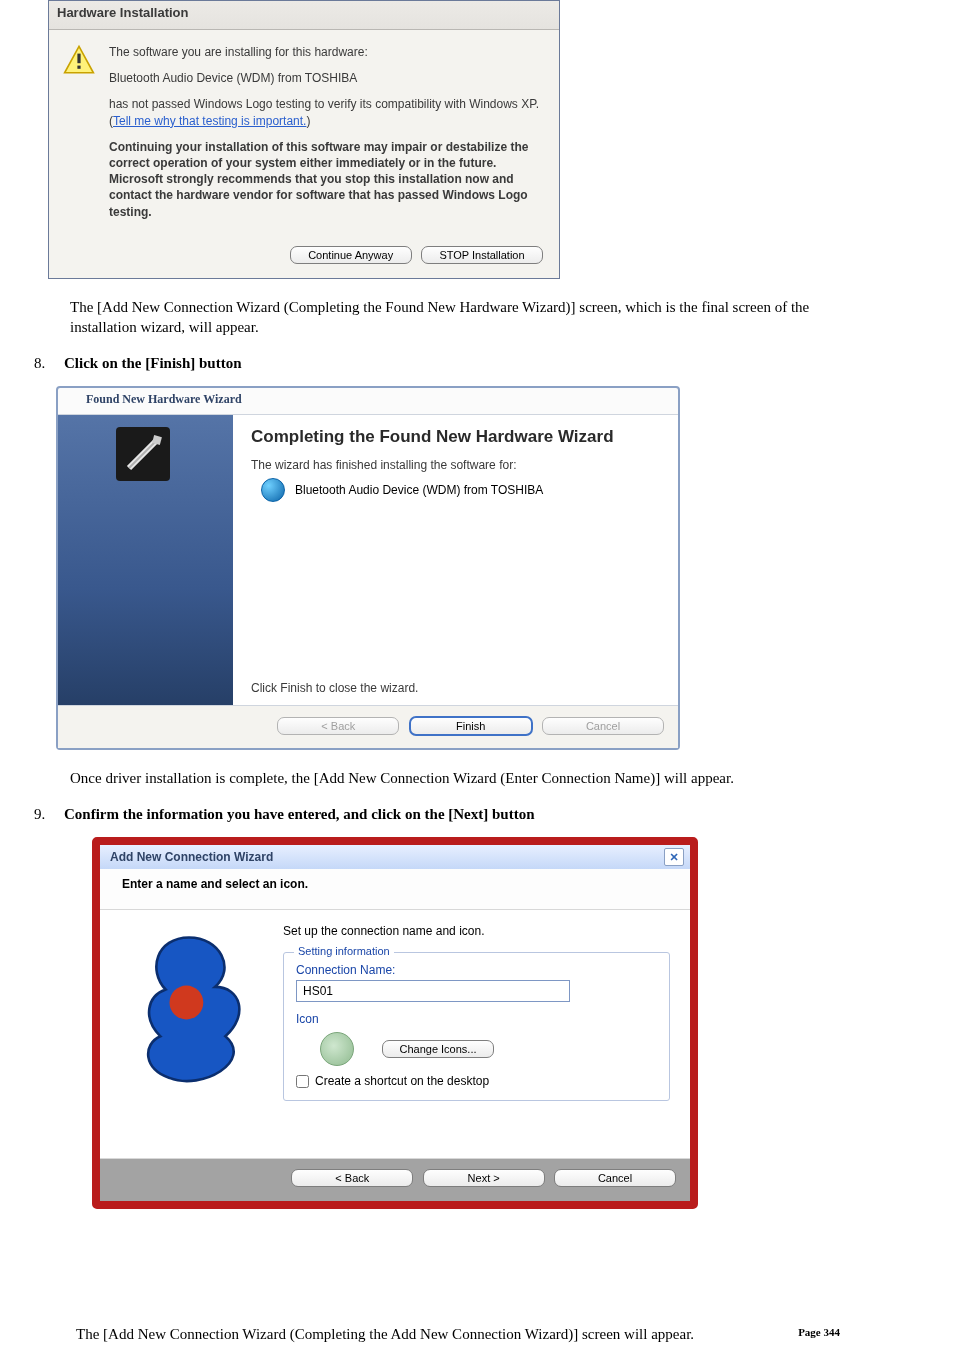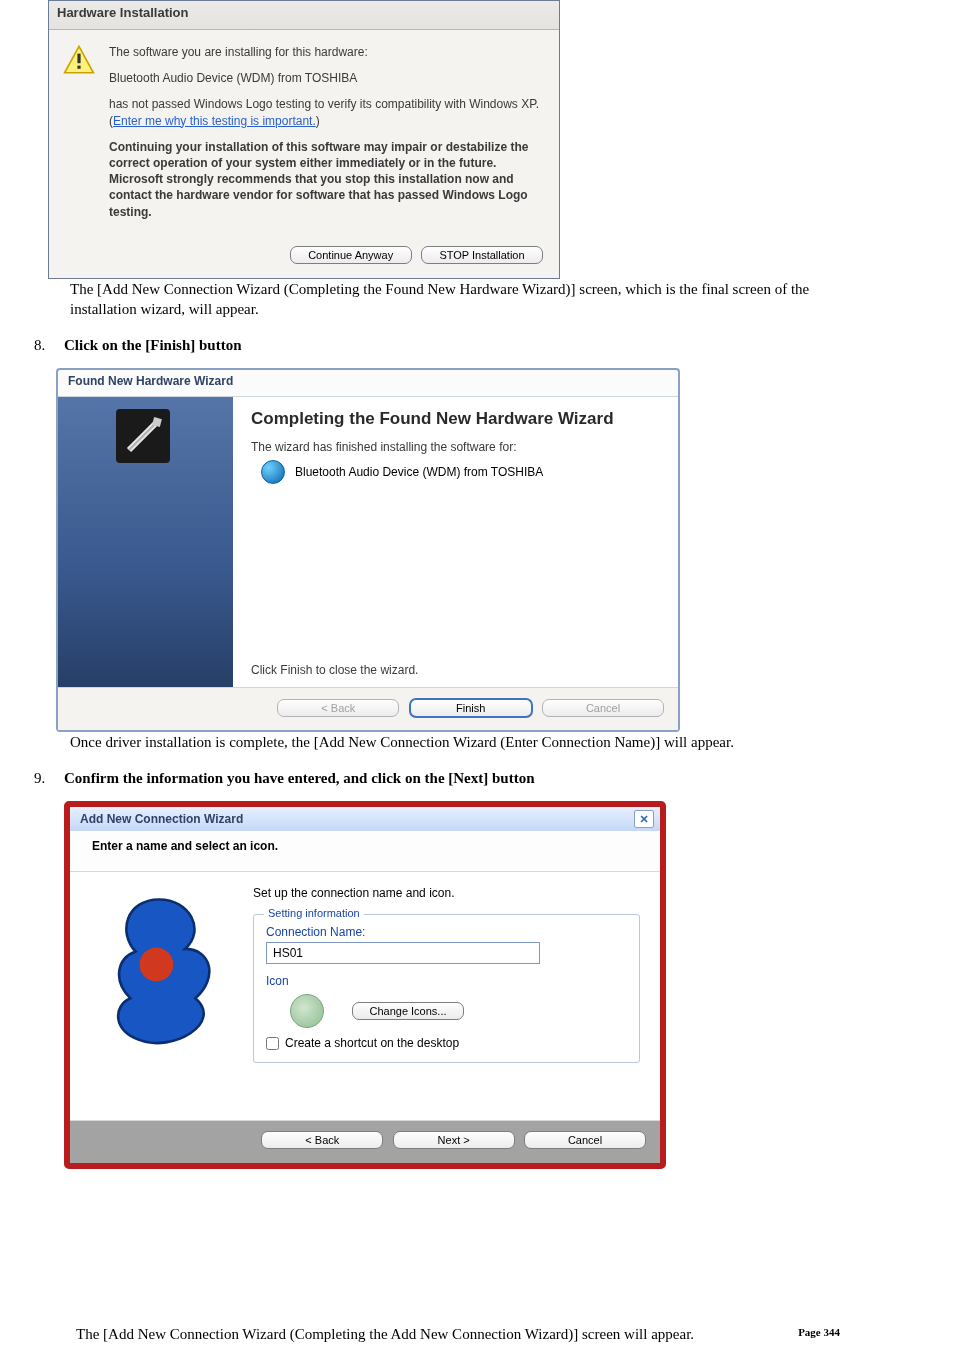--- a/index.html
+++ b/index.html
@@ -87,21 +87,21 @@
   .xp-btn.disabled {
     color: #9f9f9f;
     border-color: #b3b3b3;
     cursor: default;
   }
 
   
   .body-para {
     font-family: "Times New Roman", serif;
     font-size: 15px;
-    margin: 0 0 18px 70px;
+    margin: 18px 0 18px 70px;
     max-width: 850px;
     line-height: 1.35;
   }
   .step-row {
     font-family: "Times New Roman", serif;
     font-size: 15px;
     margin: 14px 0 14px 34px;
     display: flex;
   }
   .step-num {
@@ -115,22 +115,22 @@
   
   .dlg2 {
     border: 2px solid #8aa0c4;
     background: #fbfbfb;
     margin-left: 56px;
     width: 620px;
     border-radius: 4px;
   }
   .dlg2-titlebar {
     height: 22px;
-    padding: 4px 10px 0 10px;
-    font-family: Liberation Sans, sans-serif;
+    padding: 4px 10px 0 28px;
+    font-family: Liberation Serif, serif;
     font-weight: bold;
     font-size: 12px;
     color: #2f4366;
   }
   .dlg2-body {
     display: flex;
     align-items: stretch;
     background: #fff;
     border-top: 1px solid #cfd5de;
     border-bottom: 1px solid #cfd5de;
@@ -193,22 +193,22 @@
     text-align: right;
     background: #f4f3ef;
   }
   .xp-btn.primary {
     border: 2px solid #3f72c7;
   }
 
   
   .dlg3 {
     border-radius: 5px;
-    border: 6px solid #b91c1c;
-    margin-left: 64px;
+    border: 8px solid #b91c1c;
+    margin-left: 92px;
     width: 590px;
     background: #fff;
     overflow: hidden;
   }
   .dlg3-titlebar {
     background: linear-gradient(#e7efff, #c5d8f8);
     font-family: Tahoma, Arial, sans-serif;
     font-weight: bold;
     font-size: 12px;
     color: #2f4366;
@@ -347,21 +347,21 @@
         <svg class="warn-svg" viewBox="0 0 40 40">
           <polygon points="20,3 38,36 2,36" fill="#fff27a" stroke="#c9a200" stroke-width="2"></polygon>
           <rect x="18" y="12" width="4" height="12" fill="#333"></rect>
           <rect x="18" y="27" width="4" height="4" fill="#333"></rect>
         </svg>
       </div>
       <div class="dlg-body-text">
         <p>The software you are installing for this hardware:</p>
         <p>Bluetooth Audio Device (WDM) from TOSHIBA</p>
         <p>
-          <span>has not passed Windows Logo testing to verify its compatibility with Windows XP. (</span><span class="linklike">Enter me why this testing is important.</span><span>)</span>
+          <span>has not passed Windows Logo testing to verify its compatibility with Windows XP. (</span><span class="linklike">Tell me why that testing is important.</span><span>)</span>
         </p>
         <p class="boldwarn">Continuing your installation of this software may impair or destabilize the correct operation of your system either immediately or in the future. Microsoft strongly recommends that you stop this installation now and contact the hardware vendor for software that has passed Windows Logo testing.</p>
       </div>
     </div>
     <div class="dlg-buttons">
       <span class="xp-btn">Continue Anyway</span>
       <span class="xp-btn">STOP Installation</span>
     </div>
   </div>
 

